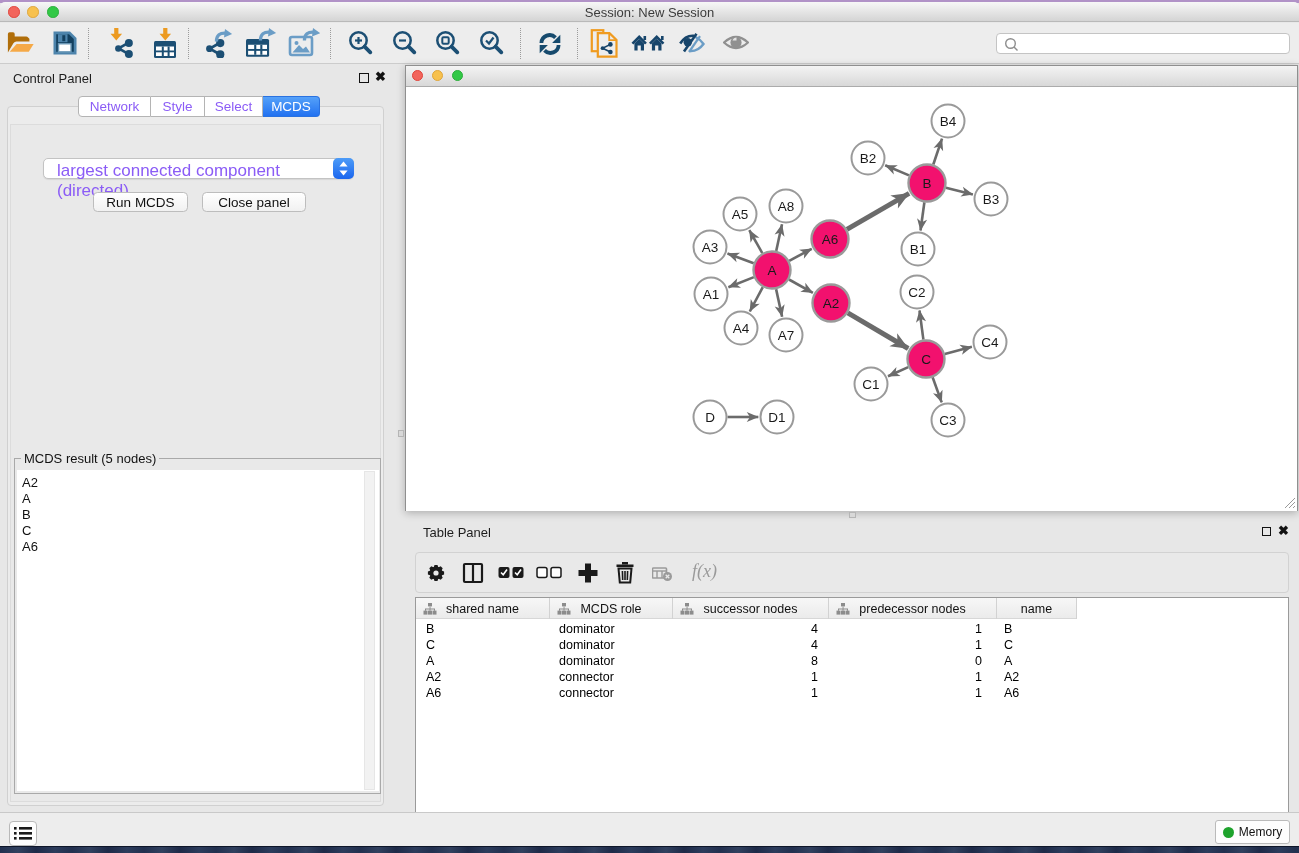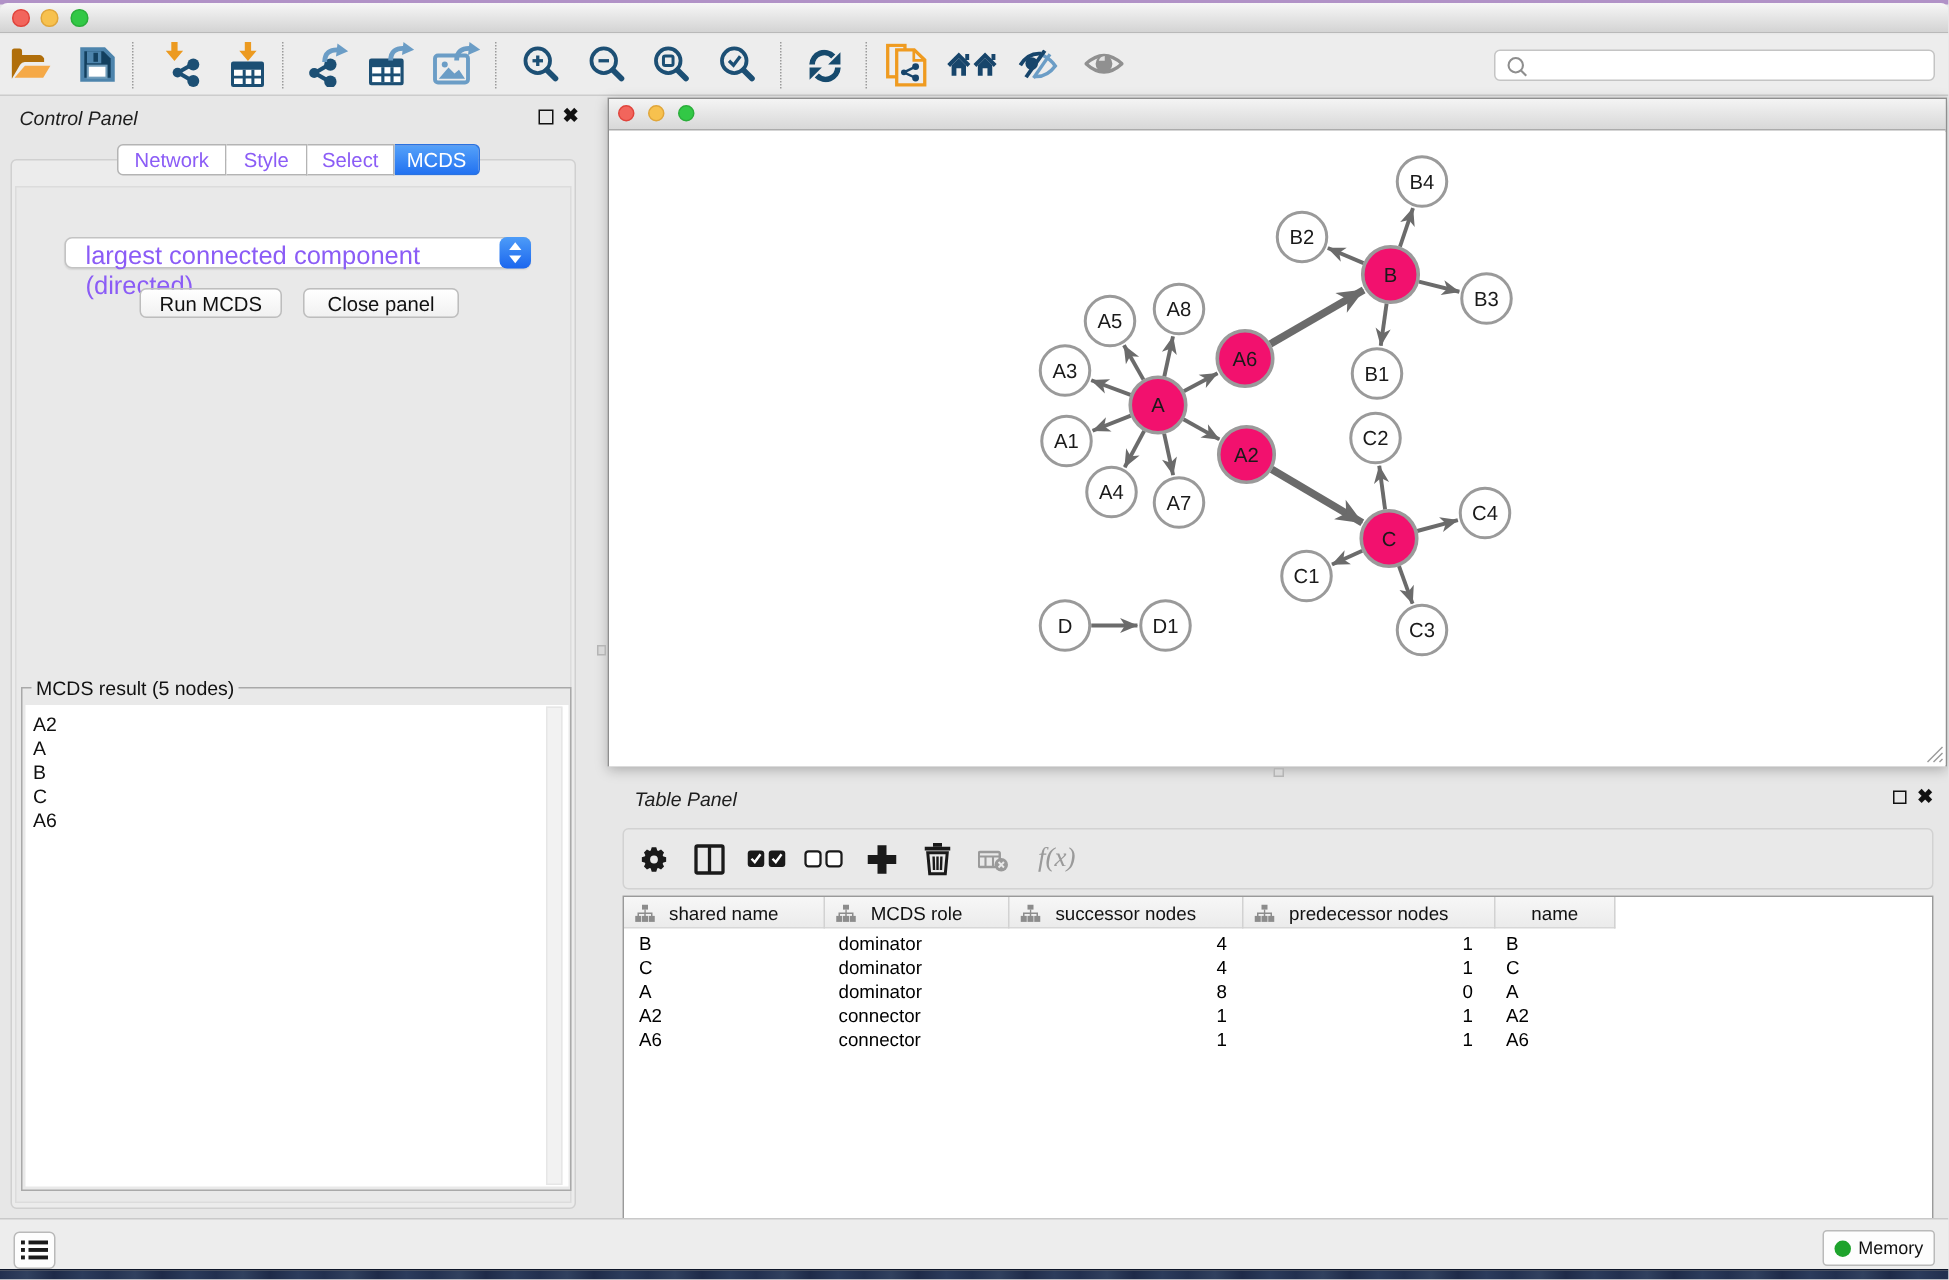--- a/index.html
+++ b/index.html
@@ -21,21 +21,21 @@
 .tsep { position:absolute; top:5px; height:31px; width:0; border-left:1px dotted #9b9b9b; }
 .ticon { position:absolute; top:7px; }
 #searchbox { position:absolute; left:996px; top:10px; width:294px; height:21px; background:#fff;
   border:1px solid #c4c4c4; border-radius:4px; }
 
 
 #content { left:0; top:64px; width:1299px; height:748px; background:#e7e7e7; }
 
 
 #cpanel { left:0; top:66px; width:391px; height:746px; }
-.phead { font-size:13px; color:#1d1d1d;font-style:italic; }
+.phead { font-size:13px; color:#1d1d1d; }
 #cpTabs { position:absolute; left:78px; top:30px; height:21px; display:flex; font-size:13.5px; }
 .seg { background:#fff; border:1px solid #b4b4b4; border-left:none; color:#8b5cf6;
   display:flex; align-items:center; justify-content:center; }
 .seg.first { border-left:1px solid #b4b4b4; border-radius:4px 0 0 4px; }
 .seg.last { border-radius:0 4px 4px 0; }
 .seg.sel { background:linear-gradient(#55a1f9,#2272f1); border-color:#2a72e0; color:#fff; }
 #cpPane { position:absolute; left:7px; top:40px; width:377px; height:700px;
   background:#ececec; border:1px solid #d0d0d0; border-radius:4px; }
 #cpInner { position:absolute; left:10px; top:58px; width:371px; height:678px;
   background:#e9e9e9; border:1px solid #dcdcdc; }
@@ -86,20 +86,21 @@
 #deskBottom { left:0; top:846px; width:1299px; height:7px;
   background:repeating-linear-gradient(90deg,#22304f 0px,#31415f 18px,#1e2a48 36px,#2c3c5c 55px,#22304f 72px);border-top:1px solid #0e1629; }
 </style>
 </head>
 <body>
 <div class="abs" id="deskTop"></div>
 <div class="abs" id="titlebar">
   <div class="tl" style="left:8px;top:4px;width:11.5px;height:11.5px;background:#f2655c;border:1px solid #e0443c;"></div>
   <div class="tl" style="left:27px;top:4px;width:11.5px;height:11.5px;background:#f7c14e;border:1px solid #e0a63a;"></div>
   <div class="tl" style="left:47px;top:4px;width:11.5px;height:11.5px;background:#32c846;border:1px solid #2aae3a;"></div>
+  <div id="titleText">Session: New Session</div>
 </div>
 <div class="abs" id="toolbar">
   <div class="tsep" style="left:88px"></div>
   <div class="tsep" style="left:188px"></div>
   <div class="tsep" style="left:330px"></div>
   <div class="tsep" style="left:520px"></div>
   <div class="tsep" style="left:577px"></div>
   <svg class="ticon" style="left:6px; top:7px;" width="30" height="26" viewBox="0 0 30 26">
 <path d="M1.9,22.5 L1.9,4 Q1.9,2.3 3.6,2.3 L7,2.3 Q8.7,2.3 8.7,4 L8.7,6.6 L20.2,6.6 Q21.4,6.6 22.1,7.4 L23.4,8.8 L23.4,11.4 L10.5,11.4 Q8.5,11.4 7.4,13.2 Z" fill="#b06e0a"></path>
 <path d="M10.6,13.9 L27.6,13.9 L22.8,21.8 L3.7,21.8 Z" fill="#f5a947"></path>

